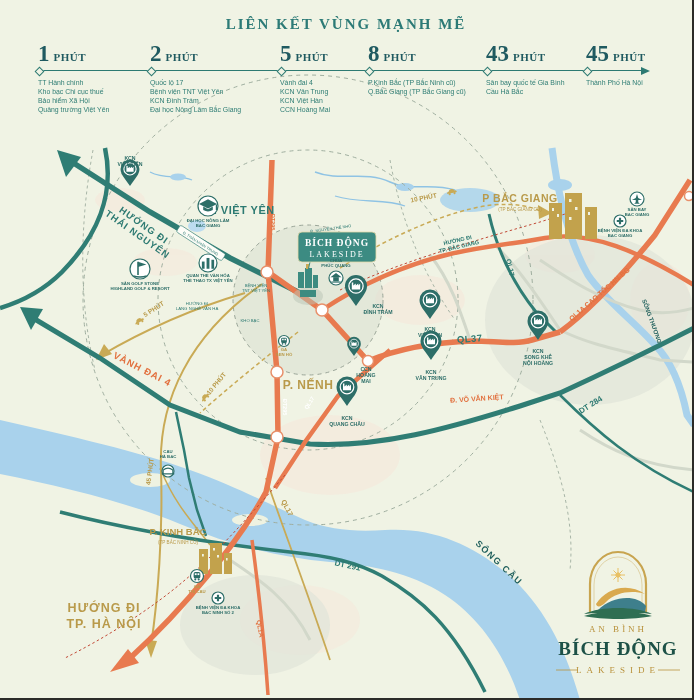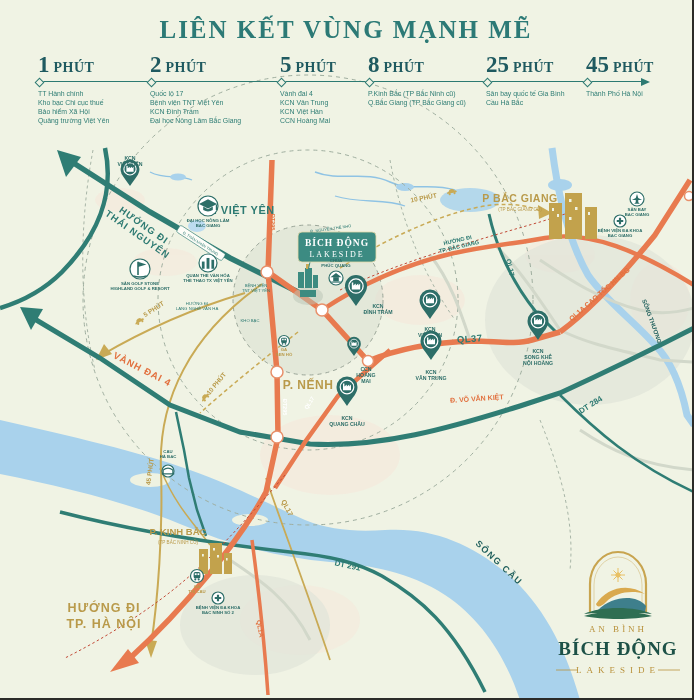--- a/index.html
+++ b/index.html
@@ -2,29 +2,29 @@
 <html><head>
 <meta charset="utf-8">
 <style>
   html,body{margin:0;padding:0;background:#888;}
   .page{width:694px;height:700px;position:relative;overflow:hidden;background:#f0f3e4;
         box-sizing:border-box;border-right:2px solid #2b2b28;border-bottom:2px solid #2b2b28;
         font-family:"Liberation Sans",sans-serif;}
   #map-svg{position:absolute;left:0;top:0;z-index:1;}
   .header{position:absolute;left:0;top:0;width:100%;z-index:2;}
   .title{margin-top:16px;text-align:center;font-family:"Liberation Serif",serif;
-         font-weight:bold;font-size:25px;letter-spacing:2px;color:#2c7a76;}
+         font-weight:bold;font-size:15px;letter-spacing:2px;color:#2c7a76;}
   .timeline{position:relative;margin:10px 36px 0 36px;height:78px;}
   .tl-line{position:absolute;left:2px;right:14px;top:27px;height:1px;background:#2d7a72;}
   .tl-arrow{position:absolute;right:6px;top:23.5px;width:0;height:0;
             border-left:9px solid #2d7a72;border-top:4.5px solid transparent;border-bottom:4.5px solid transparent;}
   .tl-col{position:absolute;top:0;height:100%;}
   .tl-head{display:flex;align-items:baseline;gap:4px;height:24px;}
   .tl-num{font-family:"Liberation Serif",serif;font-weight:bold;font-size:23px;color:#1f5a60;line-height:22px;}
-  .tl-unit{font-family:"Liberation Serif",serif;font-weight:bold;font-size:14px;color:#1f5a60;letter-spacing:0.5px;}
+  .tl-unit{font-family:"Liberation Serif",serif;font-weight:bold;font-size:11px;color:#1f5a60;letter-spacing:0.5px;}
   .tl-diamond{position:absolute;left:-2px;top:24.5px;width:5px;height:5px;background:#f0f3e4;
               border:1px solid #2d7a72;transform:rotate(45deg);}
   .tl-items{margin-top:11px;}
   .tl-item{font-size:6.9px;line-height:9px;color:#2e7d74;font-weight:500;}
   .mlabel{font-family:"Liberation Sans",sans-serif;}
   .serif{font-family:"Liberation Serif",serif;}
 </style>
 </head>
 <body>
 
@@ -432,21 +432,21 @@
             <span class="tl-unit">PHÚT</span>
           </div>
           <span class="tl-diamond"></span>
           <div class="tl-items">
             <div class="tl-item">P.Kinh Bắc (TP Bắc Ninh cũ)</div>
             <div class="tl-item">Q.Bắc Giang (TP Bắc Giang cũ)</div>
           </div>
         </div>
         <div class="tl-col" style="left: 450px; width: 96px;">
           <div class="tl-head">
-            <span class="tl-num">25</span>
+            <span class="tl-num">43</span>
             <span class="tl-unit">PHÚT</span>
           </div>
           <span class="tl-diamond"></span>
           <div class="tl-items">
             <div class="tl-item">Sân bay quốc tế Gia Bình</div>
             <div class="tl-item">Cầu Hà Bắc</div>
           </div>
         </div>
         <div class="tl-col" style="left: 550px; width: 80px;">
           <div class="tl-head">

